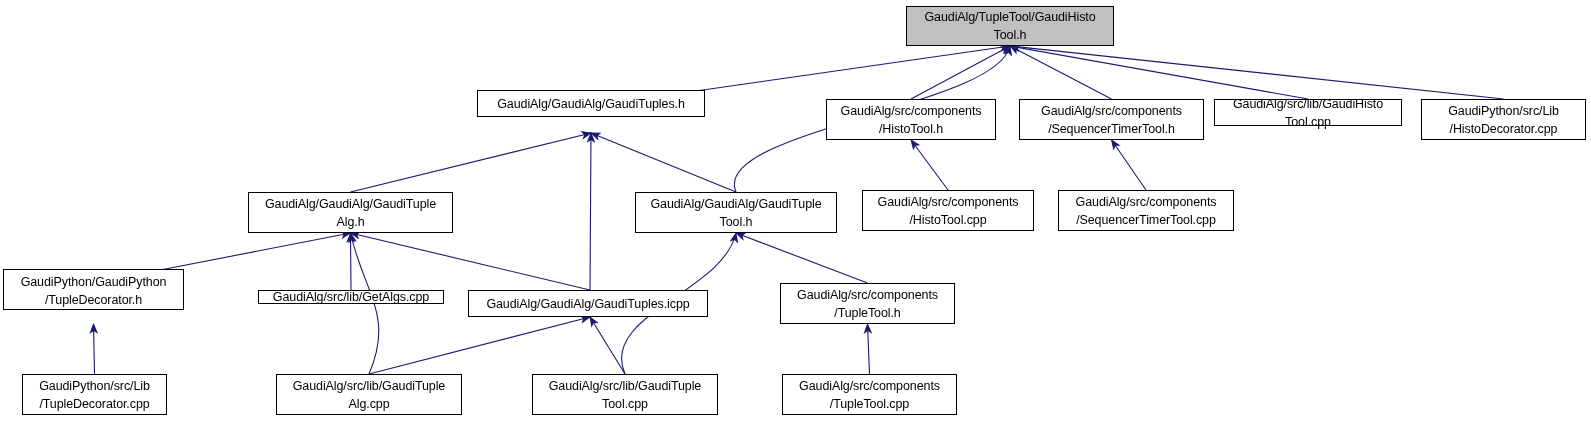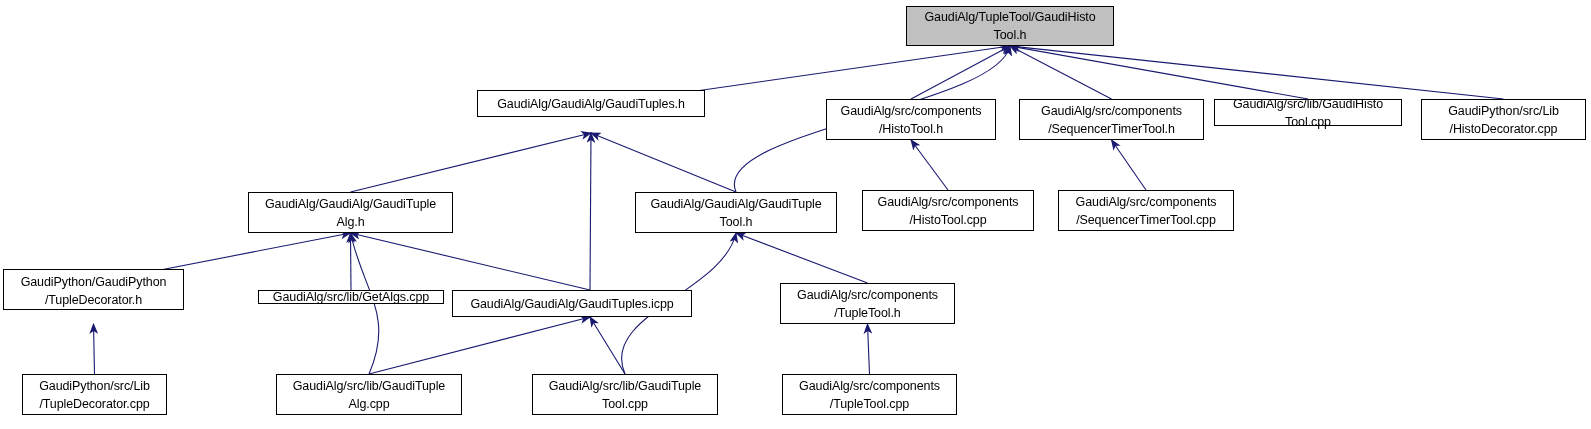--- a/index.html
+++ b/index.html
@@ -94,21 +94,21 @@
 Alg.h</span></div>
       <div class="node" style="left: 635px; top: 192px; width: 202px; height: 41px;"><span class="node-label">GaudiAlg/GaudiAlg/GaudiTuple
 Tool.h</span></div>
       <div class="node" style="left: 862px; top: 190px; width: 172px; height: 41px;"><span class="node-label">GaudiAlg/src/components
 /HistoTool.cpp</span></div>
       <div class="node" style="left: 1058px; top: 190px; width: 176px; height: 41px;"><span class="node-label">GaudiAlg/src/components
 /SequencerTimerTool.cpp</span></div>
       <div class="node" style="left: 3px; top: 269px; width: 181px; height: 41px; align-items: flex-end;"><span class="node-label">GaudiPython/GaudiPython
 /TupleDecorator.h</span></div>
       <div class="node" style="left: 258px; top: 290px; width: 186px; height: 14px;"><span class="node-label">GaudiAlg/src/lib/GetAlgs.cpp</span></div>
-      <div class="node" style="left: 452px; top: 290px; width: 240px; height: 27px;"><span class="node-label">GaudiAlg/GaudiAlg/GaudiTuples.icpp</span></div>
+      <div class="node" style="left: 468px; top: 290px; width: 240px; height: 27px;"><span class="node-label">GaudiAlg/GaudiAlg/GaudiTuples.icpp</span></div>
       <div class="node" style="left: 780px; top: 283px; width: 175px; height: 41px;"><span class="node-label">GaudiAlg/src/components
 /TupleTool.h</span></div>
       <div class="node" style="left: 22px; top: 374px; width: 145px; height: 41px;"><span class="node-label">GaudiPython/src/Lib
 /TupleDecorator.cpp</span></div>
       <div class="node" style="left: 276px; top: 374px; width: 186px; height: 41px;"><span class="node-label">GaudiAlg/src/lib/GaudiTuple
 Alg.cpp</span></div>
       <div class="node" style="left: 532px; top: 374px; width: 186px; height: 41px;"><span class="node-label">GaudiAlg/src/lib/GaudiTuple
 Tool.cpp</span></div>
       <div class="node" style="left: 782px; top: 374px; width: 175px; height: 41px;"><span class="node-label">GaudiAlg/src/components
 /TupleTool.cpp</span></div>

